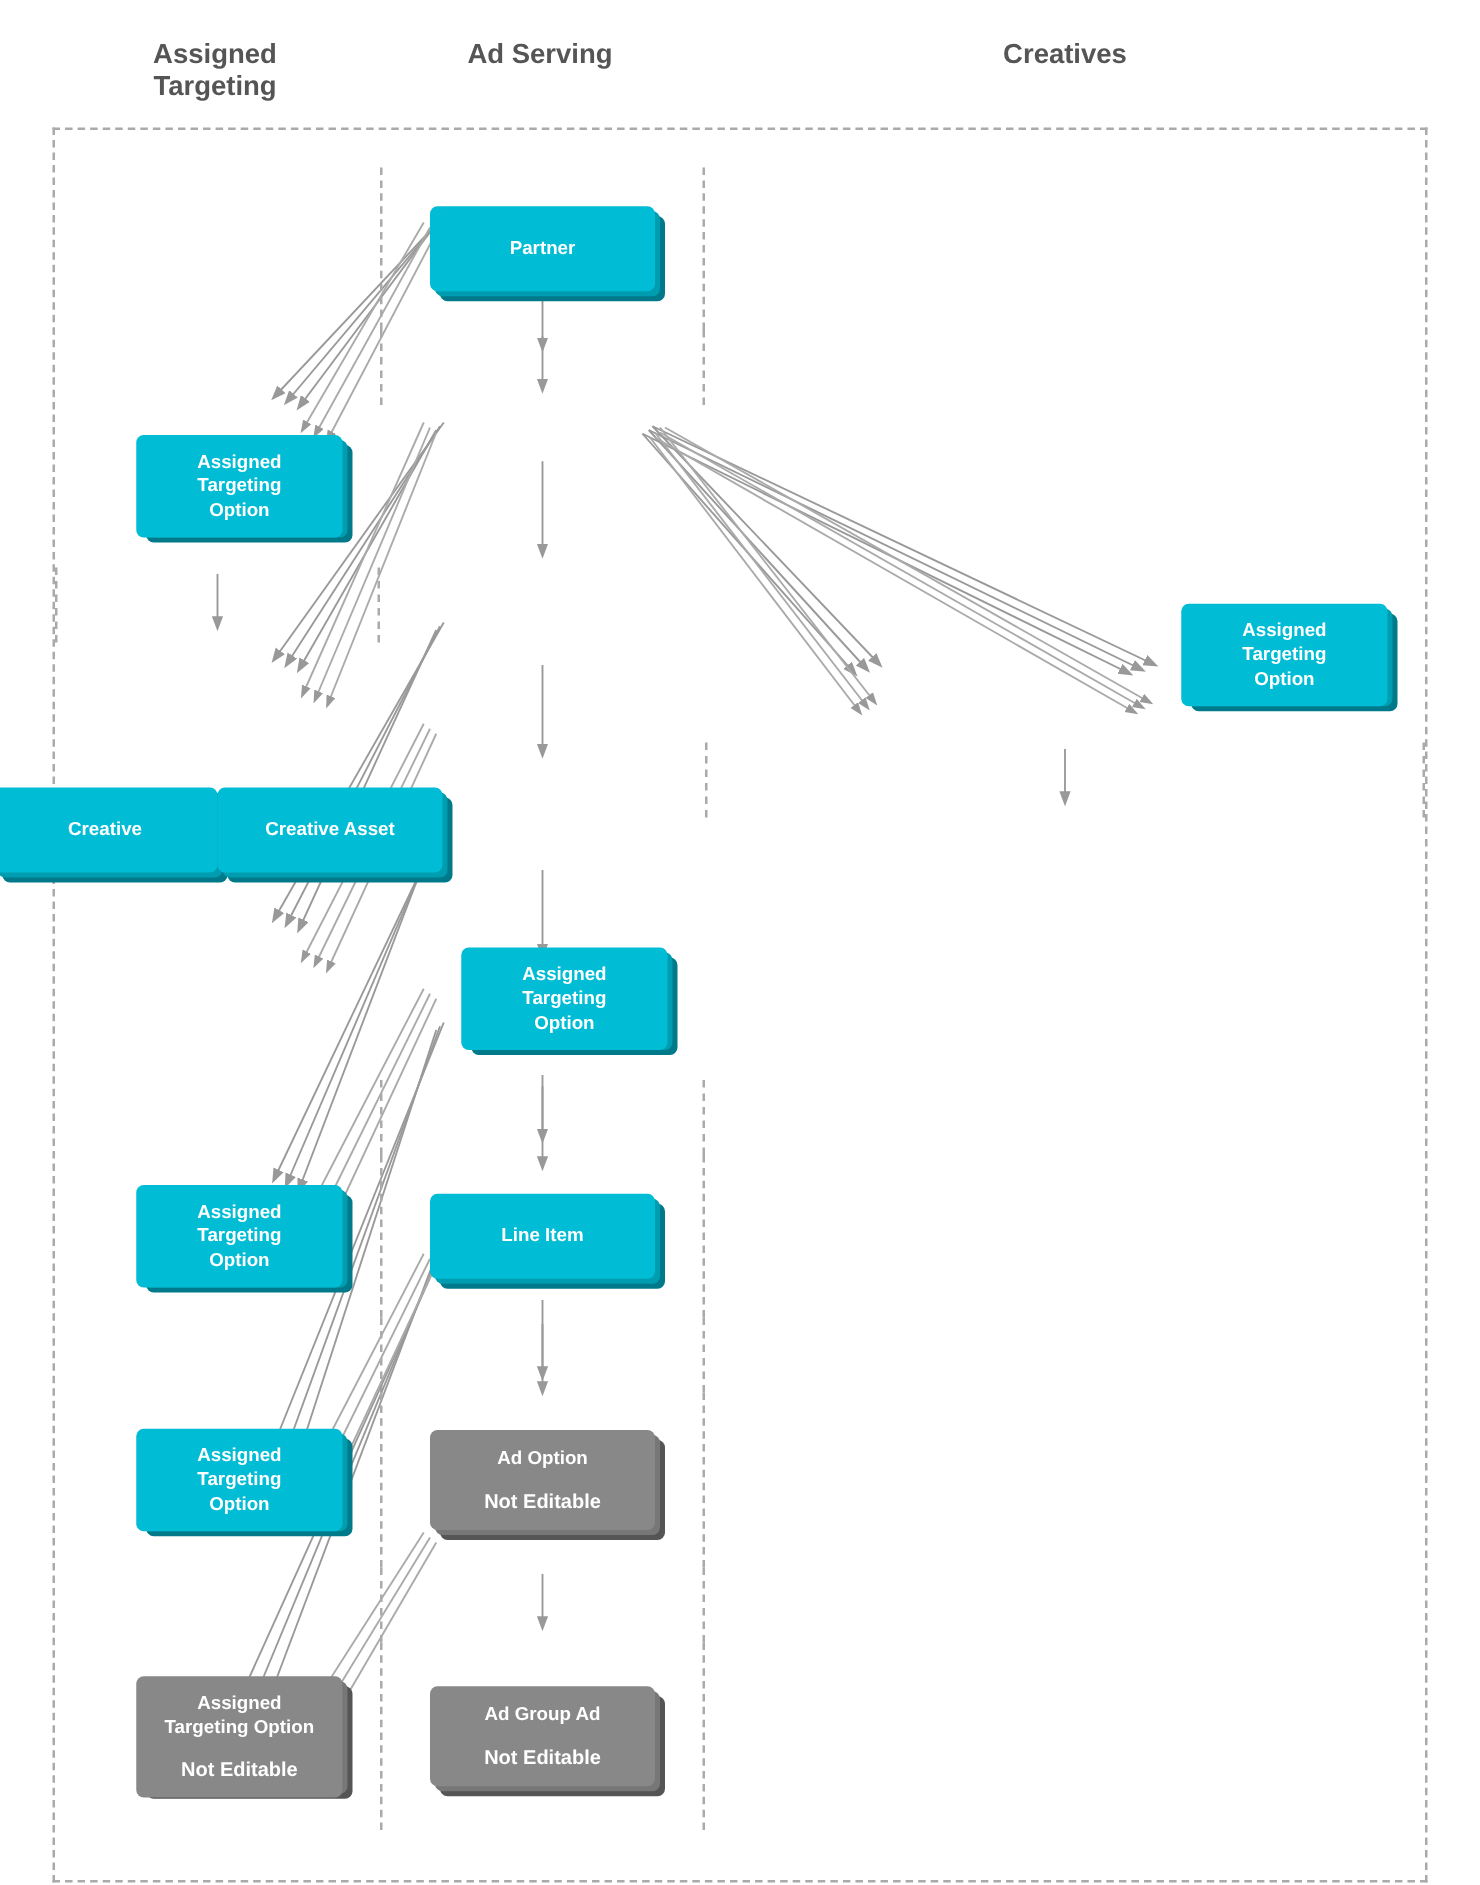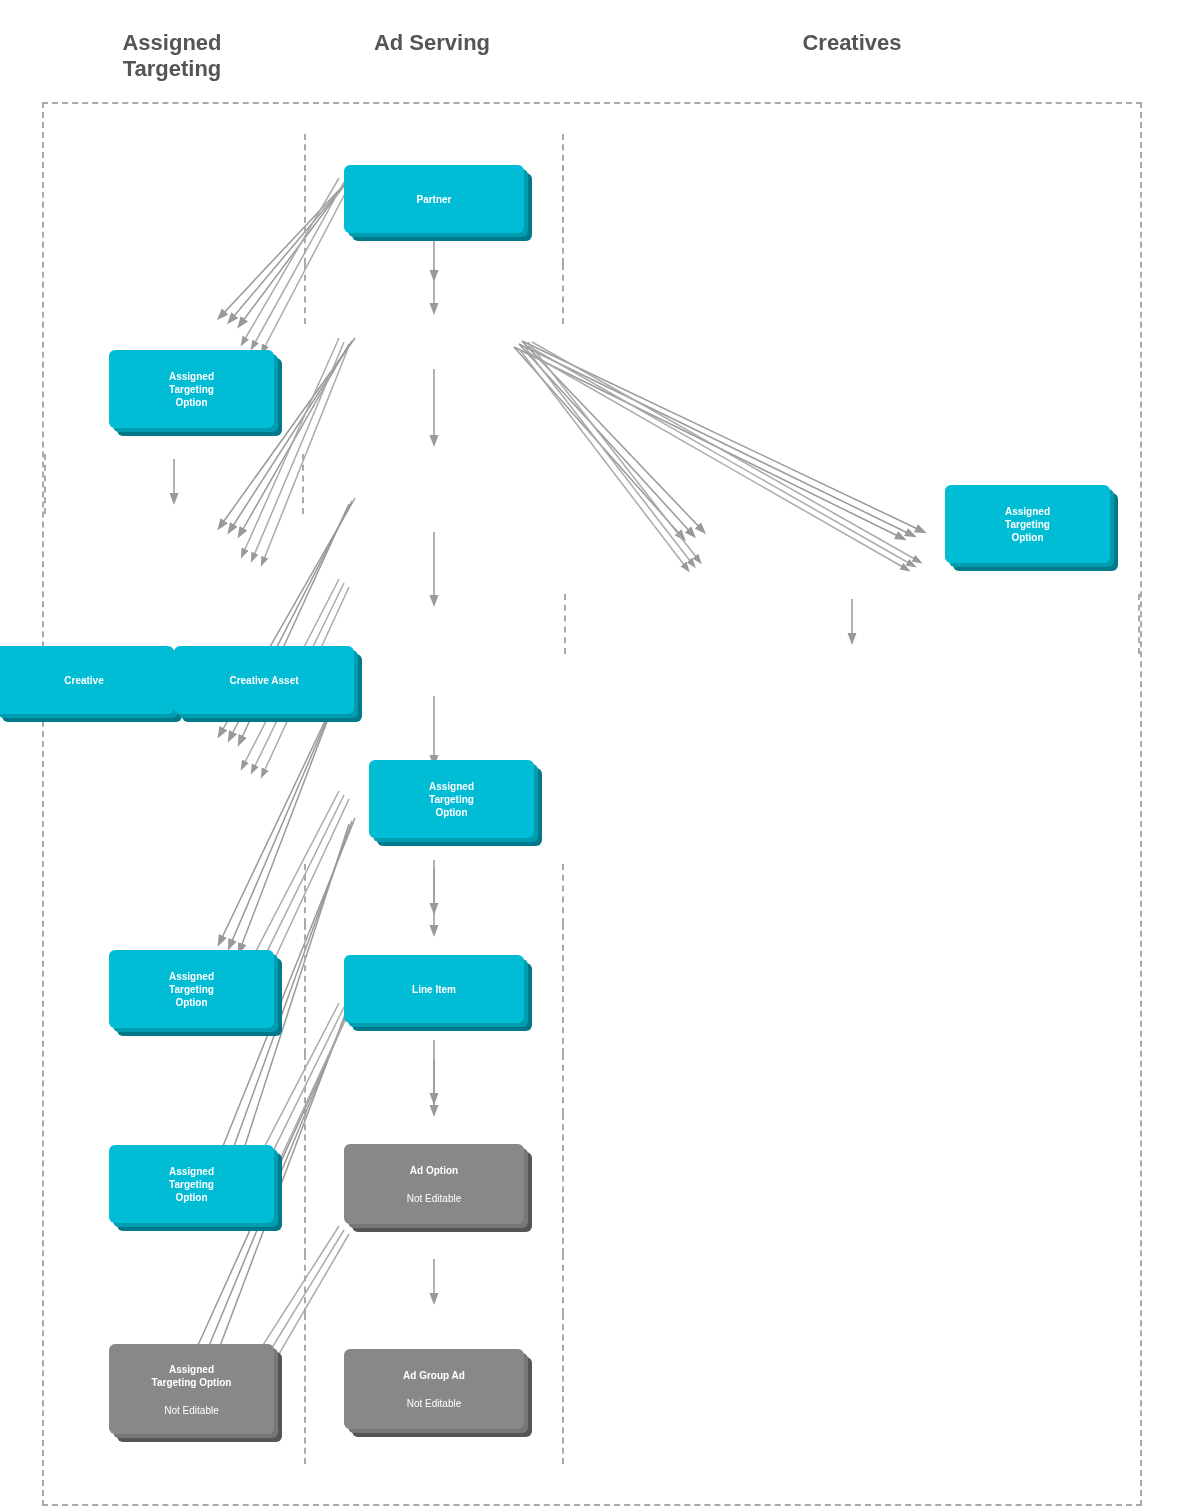--- a/index.html
+++ b/index.html
@@ -64,28 +64,28 @@
       text-align: center;
       font-weight: bold;
       color: #fff;
       display: flex;
       flex-direction: column;
       align-items: center;
       justify-content: center;
     }
 
     .node-box .node-label {
-      font-size: 10px;
+      font-size: 15px;
       font-weight: bold;
       line-height: 1.3;
     }
 
     .node-box .node-sublabel {
-      font-size: 10px;
-      font-weight: normal;
+      font-size: 16px;
+      font-weight: bold;
       margin-top: 16px;
     }
 
     
     .teal .shadow2 { background: #007a8a; width: 180px; height: 68px; }
     .teal .shadow1 { background: #009caf; width: 180px; height: 68px; }
     .teal .node-box { background: #00bcd4; width: 180px; min-height: 68px; }
 
     
     .gray .shadow2 { background: #555; width: 180px; height: 80px; }
@@ -270,21 +270,21 @@
         <div class="node-stack ato-teal">
           <div class="shadow2"></div>
           <div class="shadow1"></div>
           <div class="node-box">
             <span class="node-label" style="white-space:pre-line;">Assigned
 Targeting
 Option</span>
           </div>
         </div>
       </div>
-      <div class="cell right" style="height:140px; align-items:flex-end;">
+      <div class="cell right" style="height:140px; ">
 
         <div class="node-stack teal">
           <div class="shadow2"></div>
           <div class="shadow1"></div>
           <div class="node-box">
             <span class="node-label">Creative</span>
           </div>
         </div>
 
         <div class="node-stack teal">

